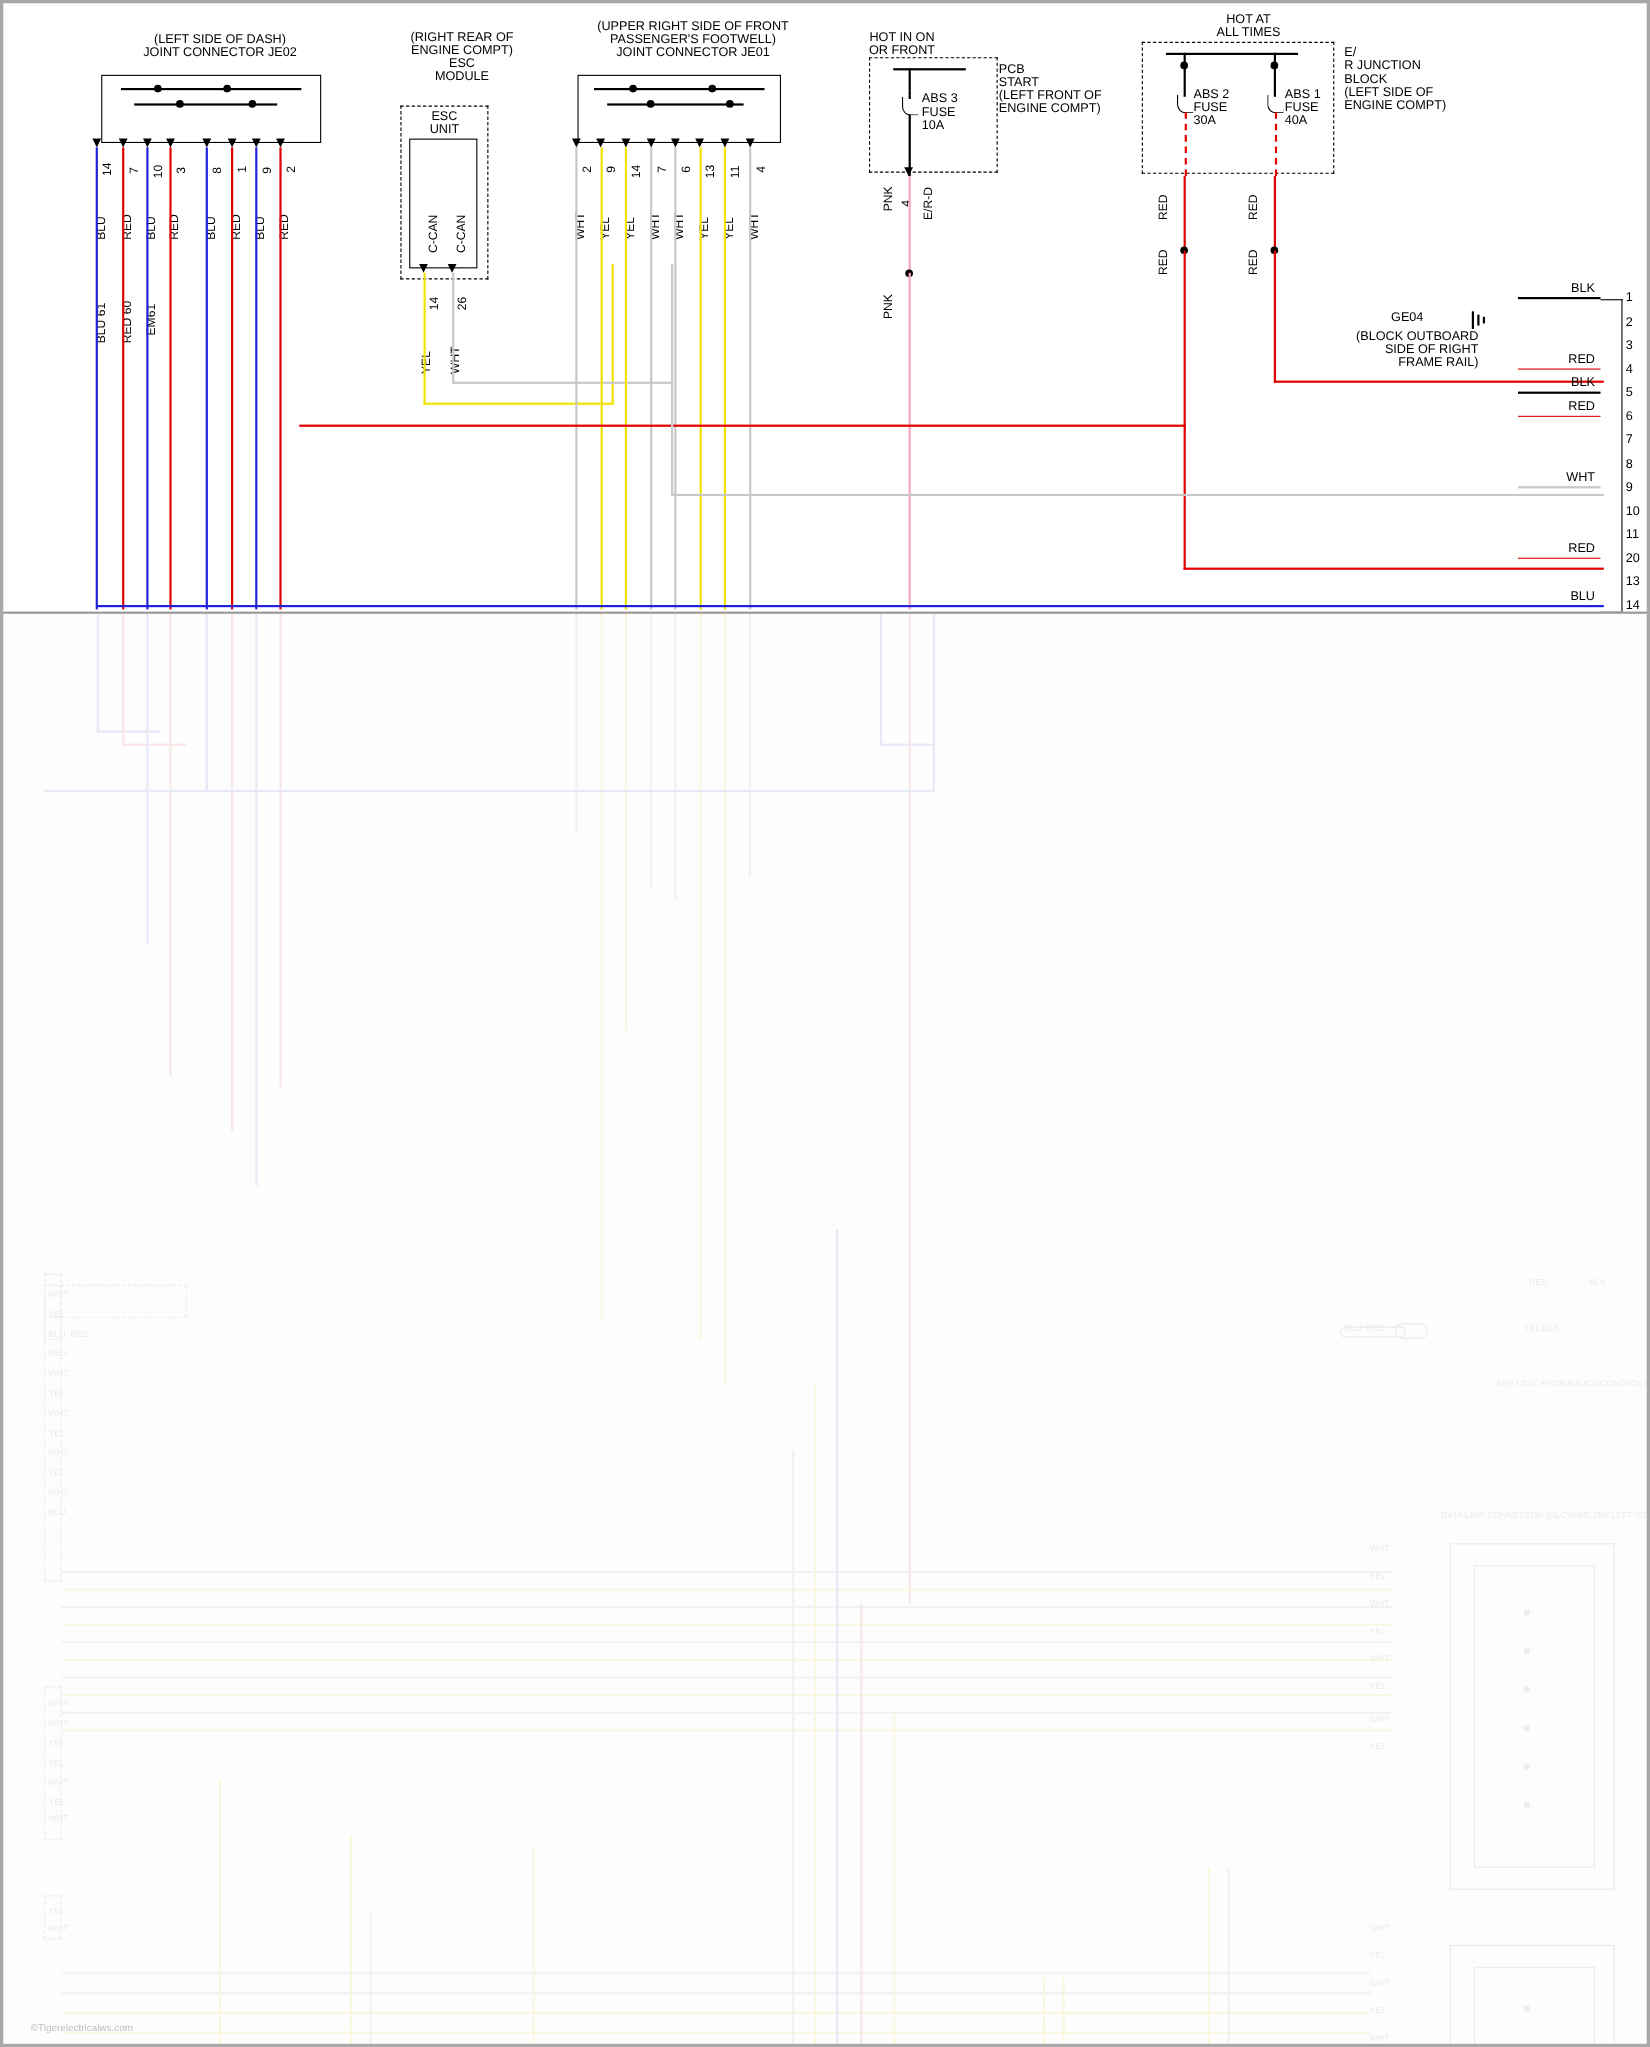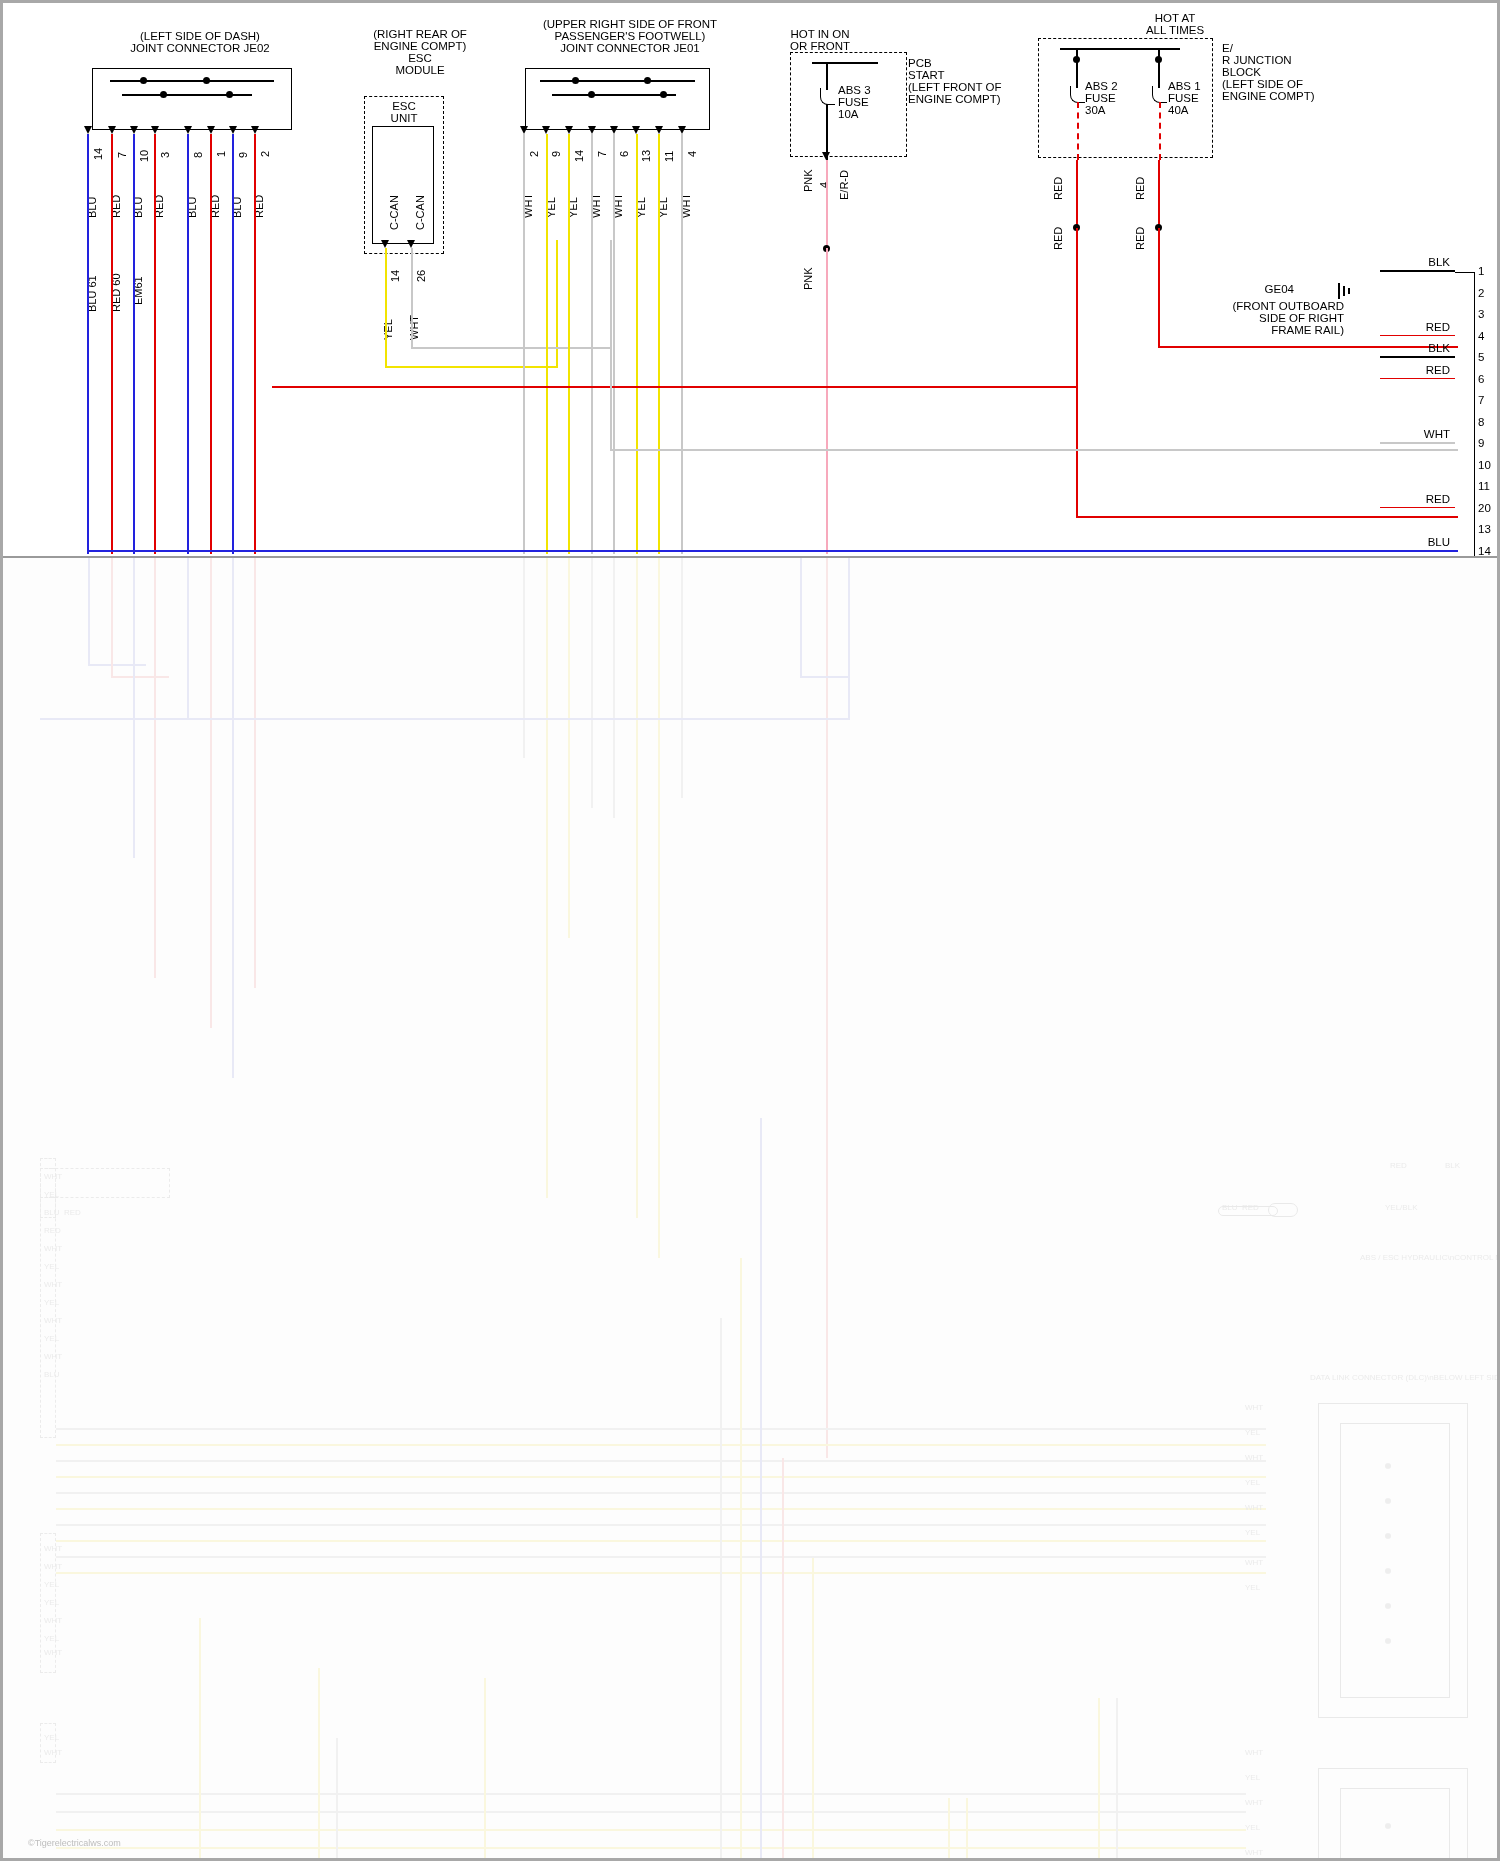--- a/index.html
+++ b/index.html
@@ -198,21 +198,21 @@
     <div class="wire v" style="left:826px;top:104px;height:56px;"></div>
     <div class="arrowdn" style="left:822px;top:152px;"></div>
     <div class="vlbl" style="left:818px;top:188px;">4</div>
     <div class="vlbl" style="left:838px;top:200px;">E/R-D</div>
     <div class="vlbl" style="left:802px;top:192px;">PNK</div>
     <div class="wire v pnk" style="left:826px;top:160px;height:88px;"></div>
     <div class="dot" style="left:823px;top:245px;"></div>
     <div class="vlbl" style="left:802px;top:290px;">PNK</div>
     <div class="wire v pnk" style="left:826px;top:248px;height:306px;"></div>
 
-    <div class="lbl c" style="left:1100px;top:12px;width:150px;">HOT AT
+    <div class="lbl c" style="left:1060px;top:12px;width:150px;">HOT AT
 ALL TIMES</div>
     <div class="dbox" style="left:1038px;top:38px;width:175px;height:120px;"></div>
     <div class="lbl" style="left:1222px;top:42px;width:140px;">E/
 R JUNCTION
 BLOCK
 (LEFT SIDE OF
 ENGINE COMPT)</div>
     <div class="wire h" style="left:1060px;top:48px;width:120px;height:2px;"></div>
     <div class="wire v" style="left:1076px;top:48px;height:12px;"></div>
     <div class="wire v" style="left:1158px;top:48px;height:12px;"></div>
@@ -250,21 +250,21 @@
 
     <div class="wire h wht" style="left:610px;top:449px;width:848px;"></div>
     <div class="wire v wht" style="left:610px;top:347px;height:104px;"></div>
 
     <div class="wire h blu" style="left:88px;top:550px;width:1370px;"></div>
 
     <div class="lbl r" style="left:1222px;top:283px;width:72px;">GE04</div>
     <div style="position:absolute;left:1338px;top:283px;width:2px;height:16px;background:#000;"></div>
     <div style="position:absolute;left:1343px;top:286px;width:2px;height:10px;background:#000;"></div>
     <div style="position:absolute;left:1348px;top:288px;width:2px;height:6px;background:#000;"></div>
-    <div class="lbl r" style="left:1180px;top:300px;width:164px;">(FRONT OUTBOARD
+    <div class="lbl r" style="left:1180px;top:300px;width:164px;">(BLOCK OUTBOARD
 SIDE OF RIGHT
 FRAME RAIL)</div>
 
     <div class="brk" style="left:1455px;top:272px;width:20px;height:285px;"></div>
 
     <div id="terminals">
         <div class="pinrow" style="left: 1478px; top: 265px;">1</div>
         <div class="pinrow" style="left: 1378px; top: 256px; width: 72px; text-align: right;">BLK</div>
         <div class="wire h" style="left: 1380px; top: 270px; width: 75px; background: rgb(0, 0, 0);"></div>
         <div class="pinrow" style="left: 1478px; top: 286.5px;">2</div>

